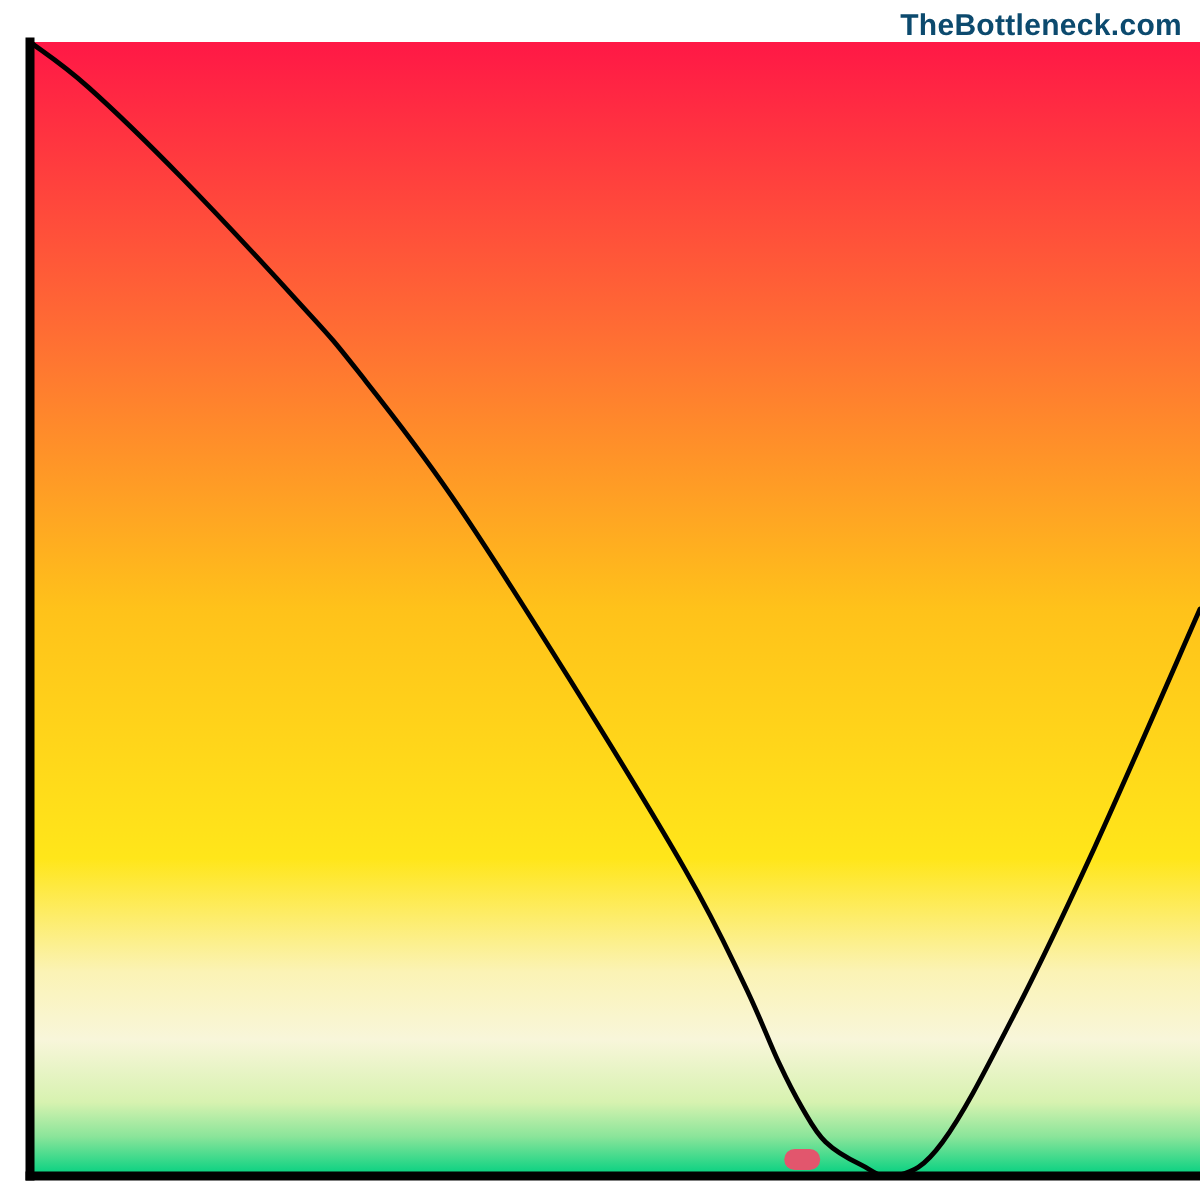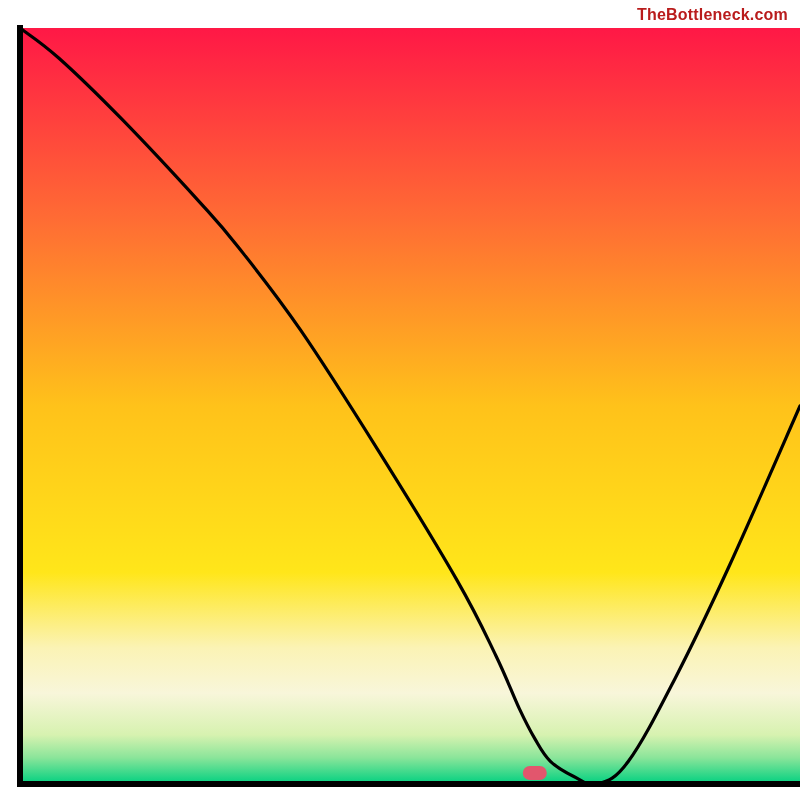--- a/index.html
+++ b/index.html
@@ -18,22 +18,22 @@
   }
   svg {
     position: absolute;
     left: 0;
     top: 0;
   }
   .attribution {
     position: absolute;
     top: 6px;
     right: 12px;
-    color: #b91c1c;
-    font-size: 16px;
+    color: #0c4a6e;
+    font-size: 20px;
     font-weight: 600;
     letter-spacing: 0.2px;
   }
 </style>
 </head>
 <body>
 
 <div class="stage">
   <svg id="chart-svg" width="800" height="800" viewBox="0 0 800 800">
       <defs>

